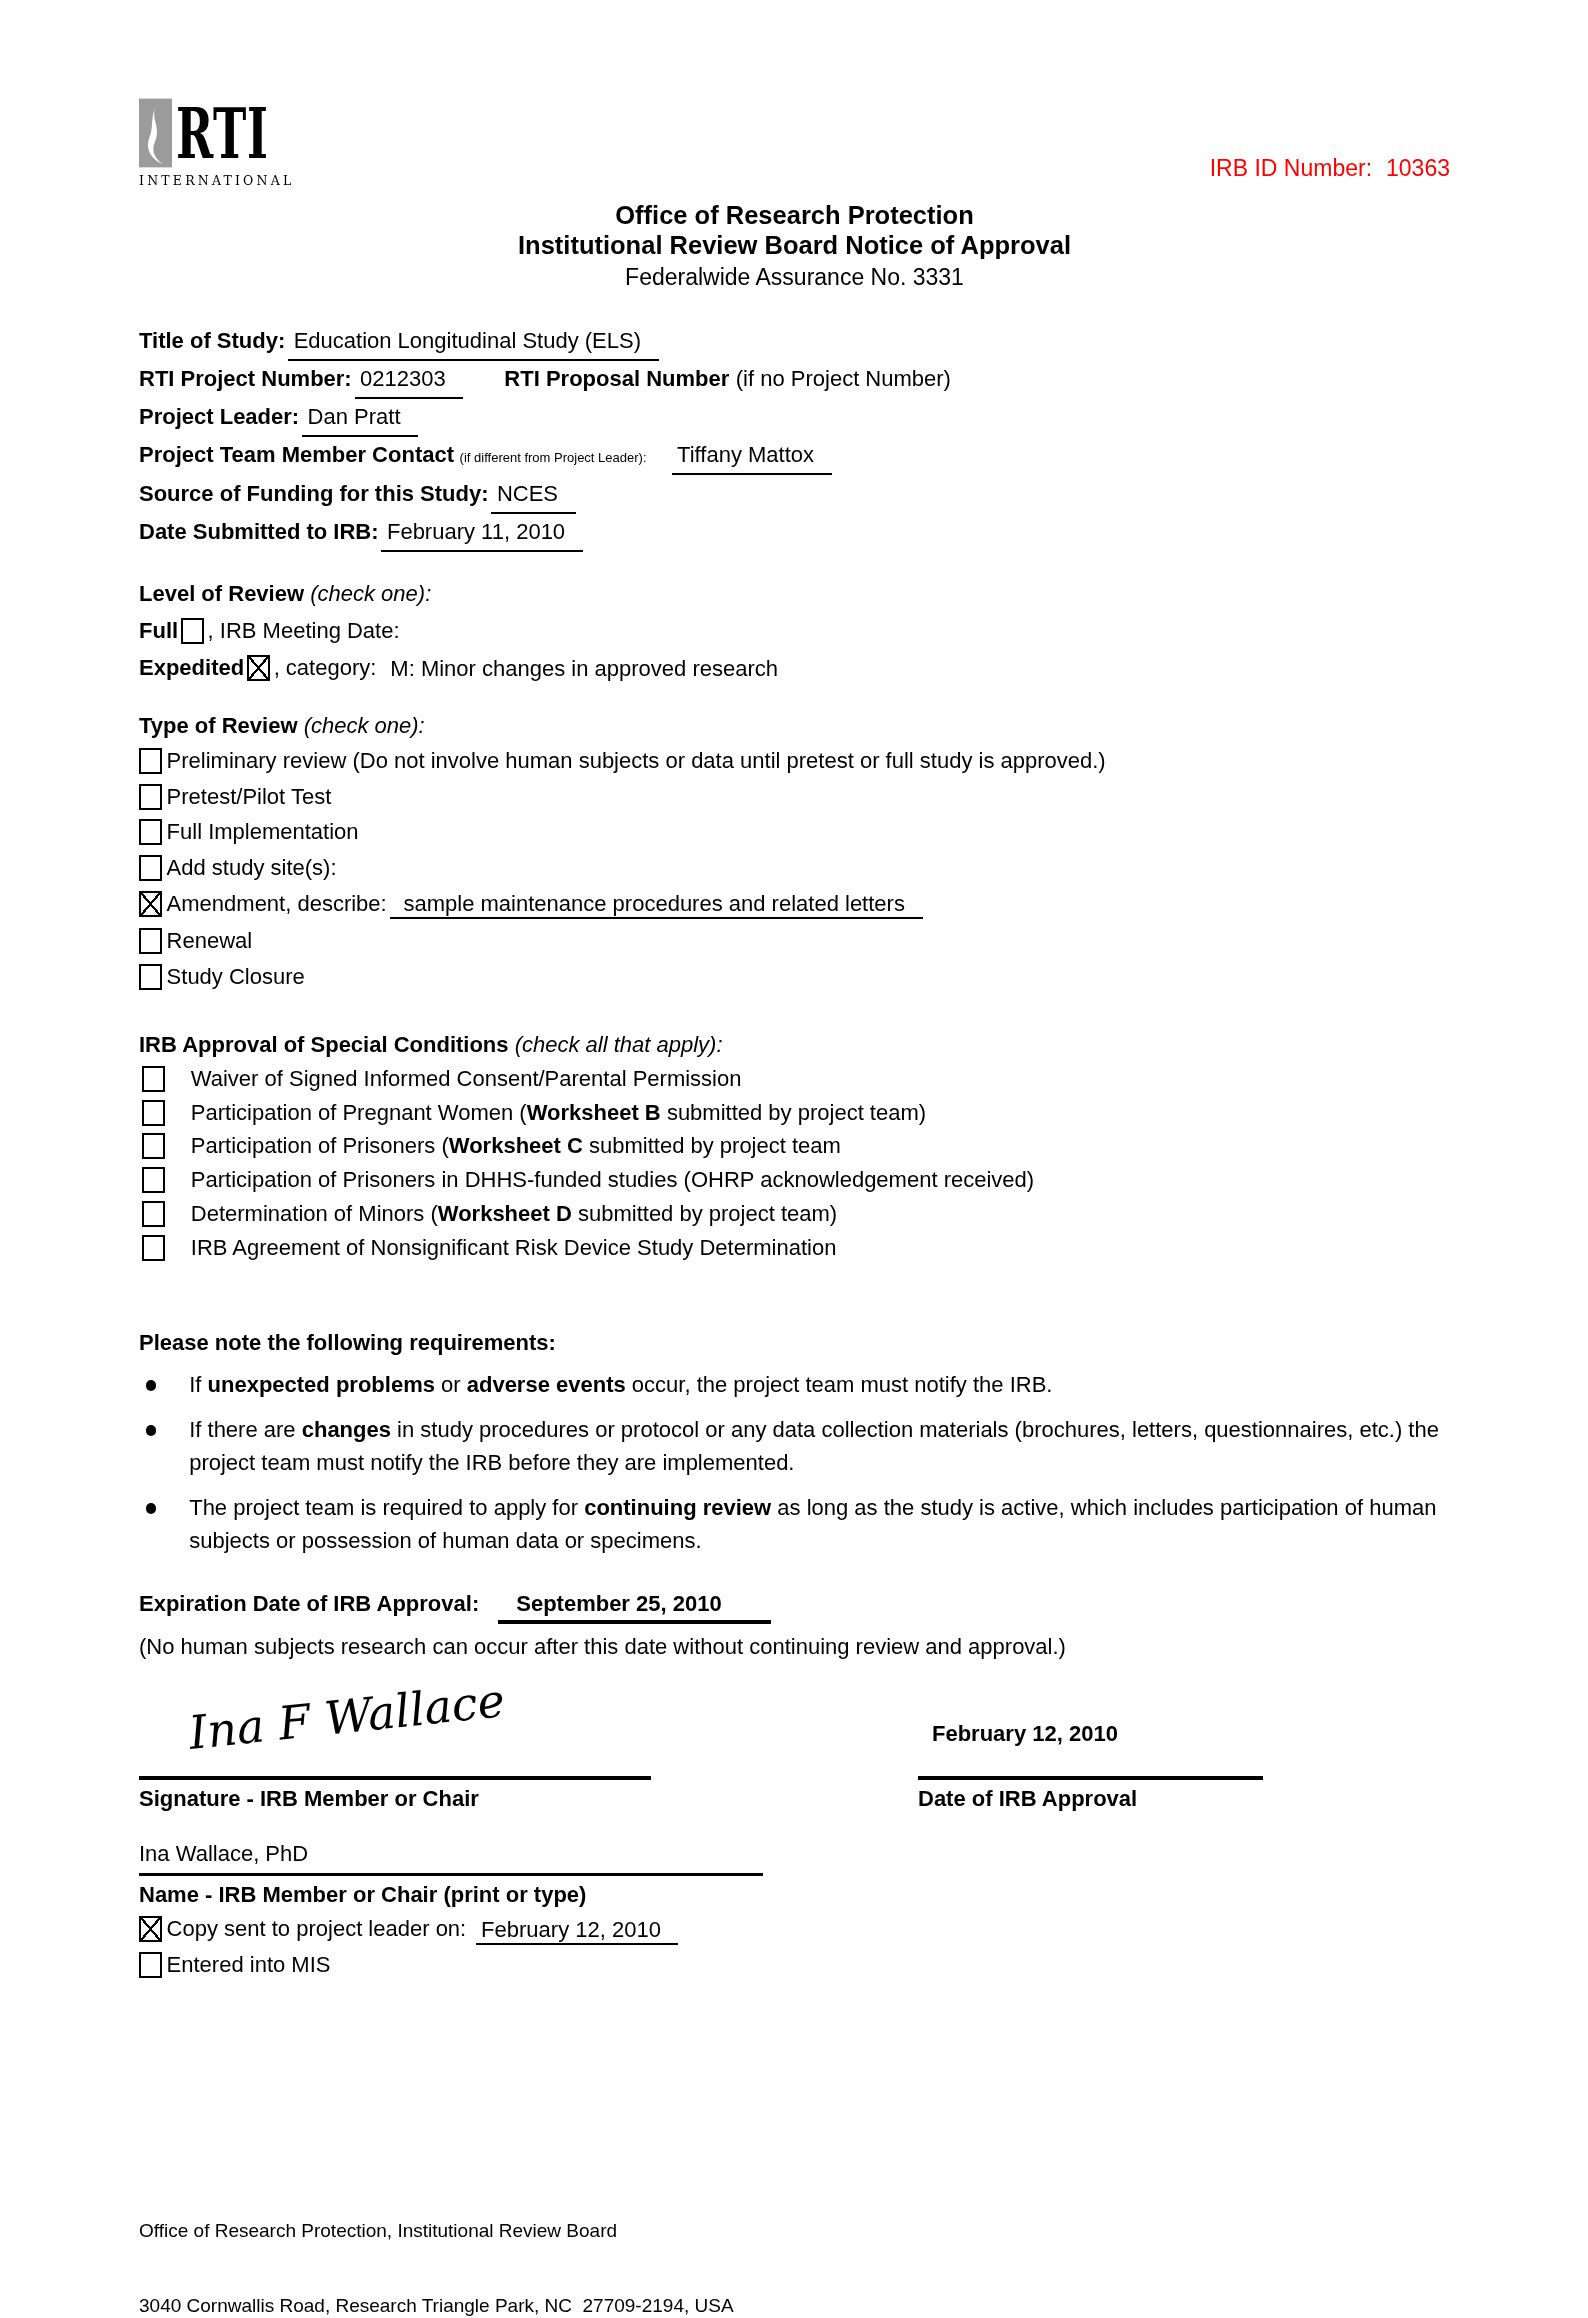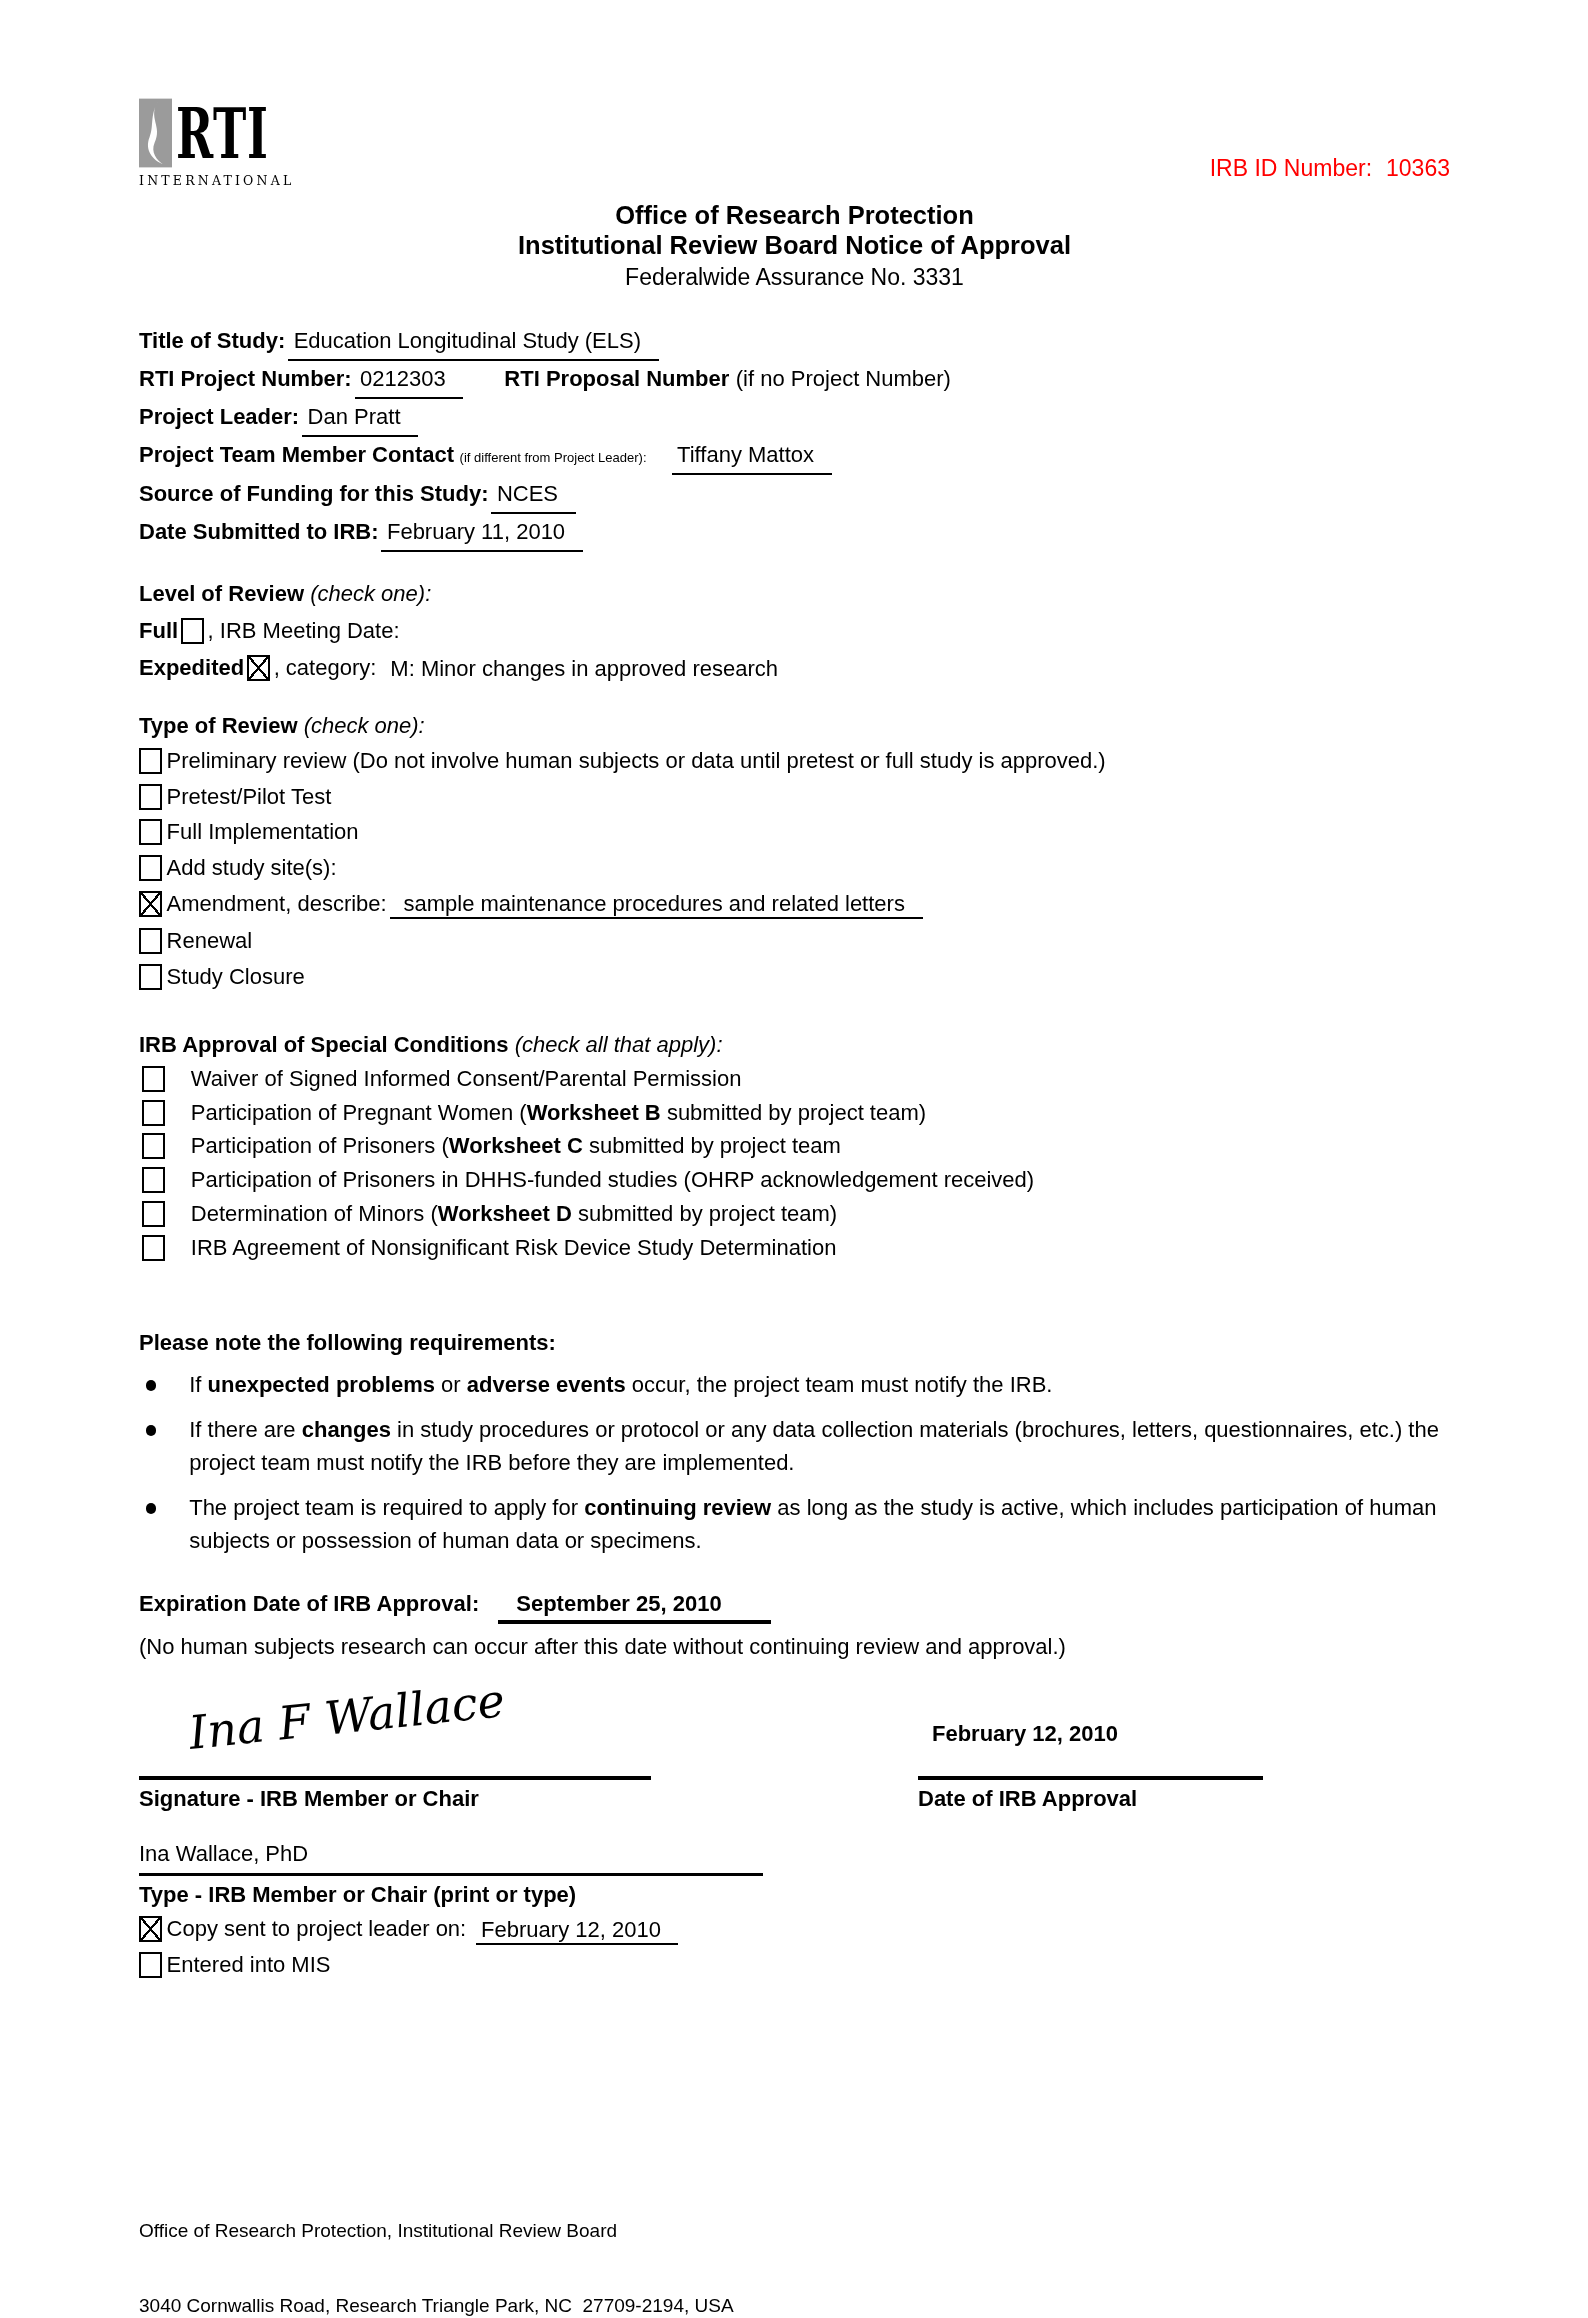--- a/index.html
+++ b/index.html
@@ -169,21 +169,21 @@
     <div class="sig-right">
       <div class="sig-date b">February 12, 2010</div>
       <div class="hline"></div>
       <div class="sig-label b">Date of IRB Approval</div>
     </div>
   </div>
 
   <div class="nameblock">
     <div class="printed">Ina Wallace, PhD</div>
     <div class="nline"></div>
-    <div class="nlabel b">Type - IRB Member or Chair (print or type)</div>
+    <div class="nlabel b">Name - IRB Member or Chair (print or type)</div>
   </div>
 
   <div class="admin">
     <div class="admin-row"><span class="cb" data-state="checked"></span><span>Copy sent to project leader on:</span><span class="u" style="margin-left:9.3px;">February 12, 2010</span></div>
     <div class="admin-row"><span class="cb" data-state="unchecked"></span><span>Entered into MIS</span></div>
   </div>
 
   <div class="footer">
     <div>Office of Research Protection, Institutional Review Board</div>
     <div>3040 Cornwallis Road, Research Triangle Park, NC  27709-2194, USA</div>

